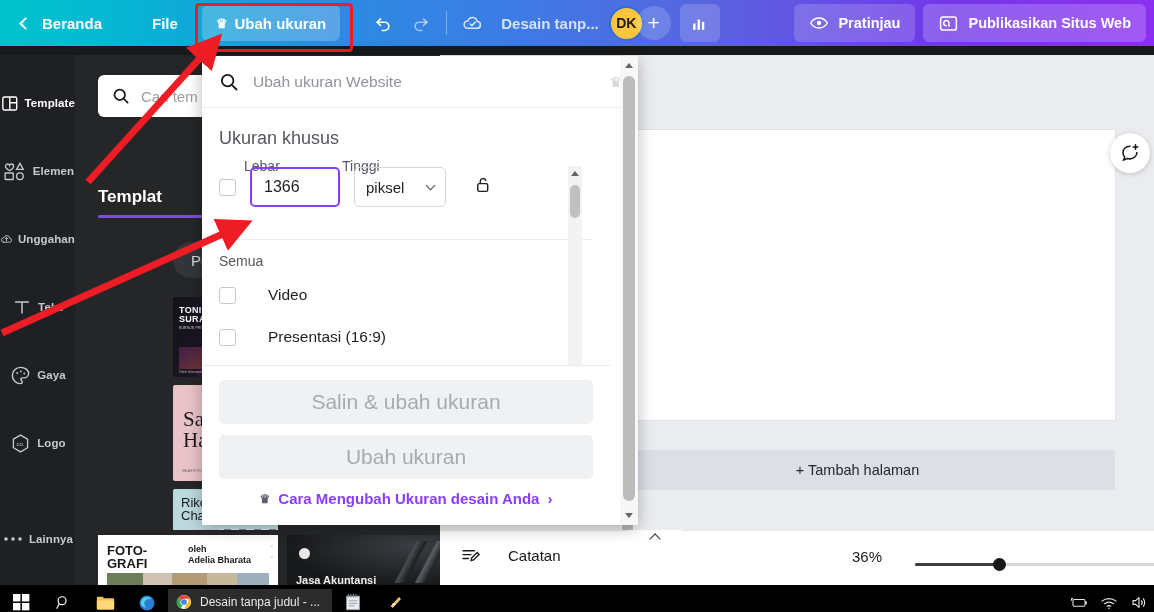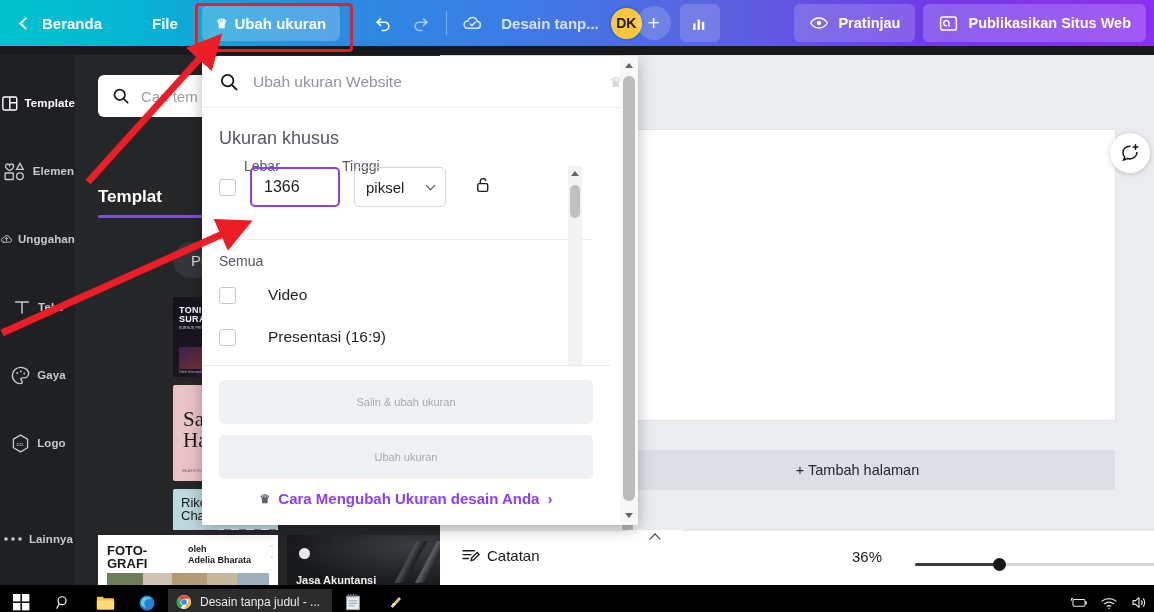--- a/index.html
+++ b/index.html
@@ -195,21 +195,21 @@
     background: #fff; border-top: 1px solid #e7e7e9;
   }
   .collapse-tab {
     position: absolute; left: 188px; top: -1px; width: 54px; height: 15px;
     background: #fff; border-radius: 0 0 8px 8px; display:flex;
     align-items:center; justify-content:center; cursor:pointer;
   }
   .chev-up { width:8px;height:8px;border-left:1.6px solid #333;border-top:1.6px solid #333;
              transform: rotate(45deg); margin-top:3px; }
   .notes {
-    position:absolute; left:20px; top:14px; display:flex; align-items:center; gap:6px;
+    position:absolute; left:20px; top:14px; display:flex; align-items:center; gap:27px;
     font-size:15px; color:#16181a; cursor:pointer;
   }
   .zoomval { position:absolute; left:412px; top:17px; font-size:15px; color:#16181a; }
   .slider { position:absolute; left:475px; top:32px; width:245px; height:3px;
             background:#d4d6da; border-radius:2px; cursor:pointer; }
   .slider .fill { position:absolute; left:0; top:0; width:85px; height:3px; background:#3a3c40; border-radius:2px;}
   .slider .knob { position:absolute; left:78px; top:-5px; width:13px; height:13px;
                   border-radius:50%; background:#16181a; cursor:grab; }
   .hscroll { position:absolute; left:440px; top:530px; width:180px; height:9px; background:#f1f1f1; }
   .hscroll .hthumb { position:absolute; left:2px; top:1px; width:130px; height:7px;
@@ -253,21 +253,21 @@
   .dd-inner-sb { position:absolute; right:28px; top:58px; width:14px; height:248px; background:#f3f3f3; }
   .dd-inner-sb .th { position:absolute; left:2px; top:19px; width:10px; height:33px; background:#c0c0c0; border-radius:5px; }
 
   .dd-footer {
     position:absolute; left:0; bottom:0; width:408px; height:160px;
     background:#fff; border-top:1px solid #ececee; padding: 14px 17px 0;
   }
   .dd-btn {
     width: 374px; height: 44px; background:#f0f1f3; border-radius:5px;
     display:flex; align-items:center; justify-content:center;
-    font-size:11px; color:#a7aab0; margin-bottom:11px; cursor:not-allowed;
+    font-size:21px; color:#a7aab0; margin-bottom:11px; cursor:not-allowed;
   }
   .dd-link {
     width: 374px; display:flex; align-items:center; justify-content:center; gap:8px;
     font-size:15px; font-weight:bold; color:#8b3dff; cursor:pointer; margin-top:3px;
   }
   .dd-link .crown2 { color:#5b5f66; font-size:12px; }
   .dd-outer-sb { position:absolute; right:0; top:0; width:18px; height:469px; background:#f7f7f7; }
   .dd-outer-sb .th { position:absolute; left:3px; top:20px; width:12px; height:425px; background:#bcbcbc; border-radius:6px; }
 
   

